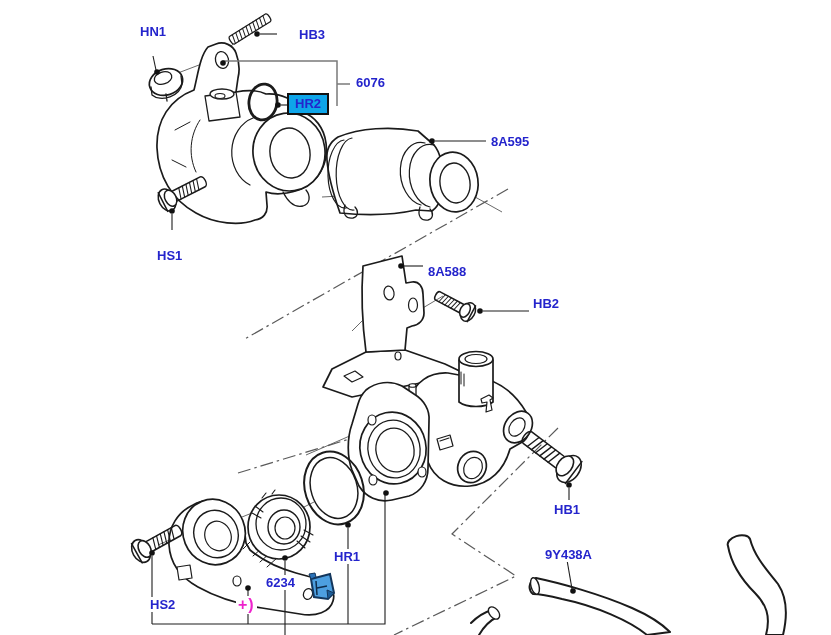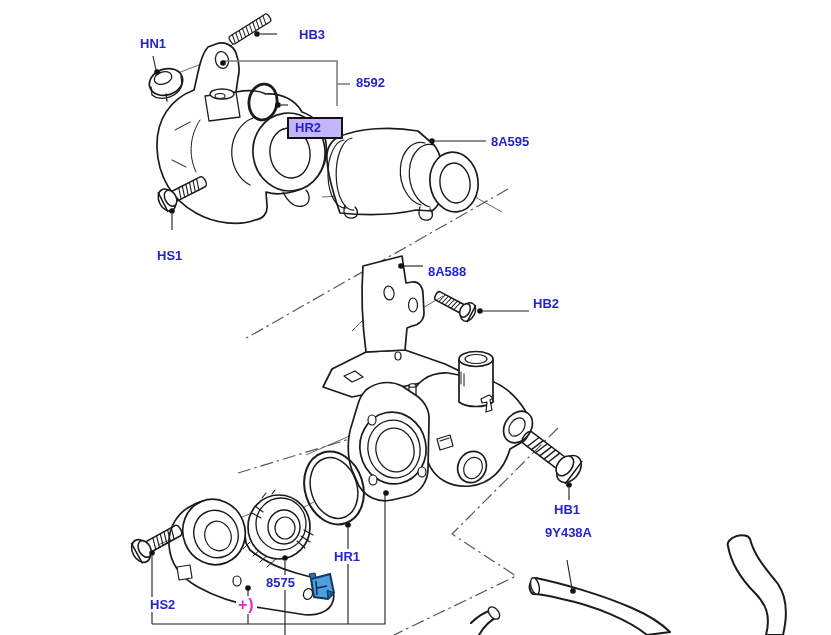--- a/index.html
+++ b/index.html
@@ -2,21 +2,21 @@
 <html><head>
 <meta charset="utf-8">
 <style>
   html,body{margin:0;padding:0;background:#fff;}
   #stage{position:relative;width:831px;height:635px;background:#fff;overflow:hidden;
          font-family:"Liberation Sans",sans-serif;}
   #art{position:absolute;left:0;top:0;}
   .lbl{position:absolute;font:bold 13px "Liberation Sans",sans-serif;color:#2424cc;
        background:#fff;line-height:1;padding:1px 2px;white-space:nowrap;cursor:pointer;}
   .lbl.note{color:#ee22cc;font-size:16px;letter-spacing:1px;}
-  .lbl.boxed{border:2px solid #111;padding:2px 20px 3px 6px;background:#c4b5fd;margin-top:24px;}
+  .lbl.boxed{border:2px solid #111;padding:2px 6px 3px 6px;background:#0ea5e9;}
 </style>
 </head>
 <body>
 
 <div id="stage">
 
 <svg id="art" width="831" height="635" viewBox="0 0 831 635">
 
   <g stroke="#6a6a6a" stroke-width="1" fill="none">
     <path d="M170,76 L228,54"></path>
@@ -208,27 +208,27 @@
   </g>
 
   <g>
     <path d="M311,579 L330,574 L334,593 L328,599 L314,597 Z" fill="#4d9fe0" stroke="#13365c" stroke-width="2"></path>
     <path d="M328,599 L327,590 L334,593 Z" fill="#1c5c96" stroke="#13365c" stroke-width="1"></path>
     <path d="M316,581 L317,595 M317,588 L327,586" stroke="#0e2d4d" stroke-width="1.5" fill="none"></path>
     <path d="M311,579 L309,574 L315,573 L316,577 Z" fill="#2a72b8" stroke="#13365c" stroke-width="1"></path>
   </g>
 </svg>
 
-  <div class="lbl" style="left:138px;top:36px">HN1</div>
+  <div class="lbl" style="left:138px;top:24px">HN1</div>
   <div class="lbl" style="left:297px;top:27px">HB3</div>
-  <div class="lbl" style="left:354px;top:75px">8592</div>
+  <div class="lbl" style="left:354px;top:75px">6076</div>
   <div class="lbl boxed" style="left:287px;top:93px">HR2</div>
   <div class="lbl" style="left:489px;top:134px">8A595</div>
   <div class="lbl" style="left:155px;top:248px">HS1</div>
   <div class="lbl" style="left:426px;top:264px">8A588</div>
   <div class="lbl" style="left:531px;top:296px">HB2</div>
   <div class="lbl" style="left:552px;top:502px">HB1</div>
-  <div class="lbl" style="left:543px;top:525px">9Y438A</div>
+  <div class="lbl" style="left:543px;top:547px">9Y438A</div>
   <div class="lbl" style="left:332px;top:549px">HR1</div>
-  <div class="lbl" style="left:264px;top:575px">8575</div>
+  <div class="lbl" style="left:264px;top:575px">6234</div>
   <div class="lbl" style="left:148px;top:597px">HS2</div>
   <div class="lbl note" style="left:236px;top:596px">+)</div>
 </div>
 
 </body></html>

